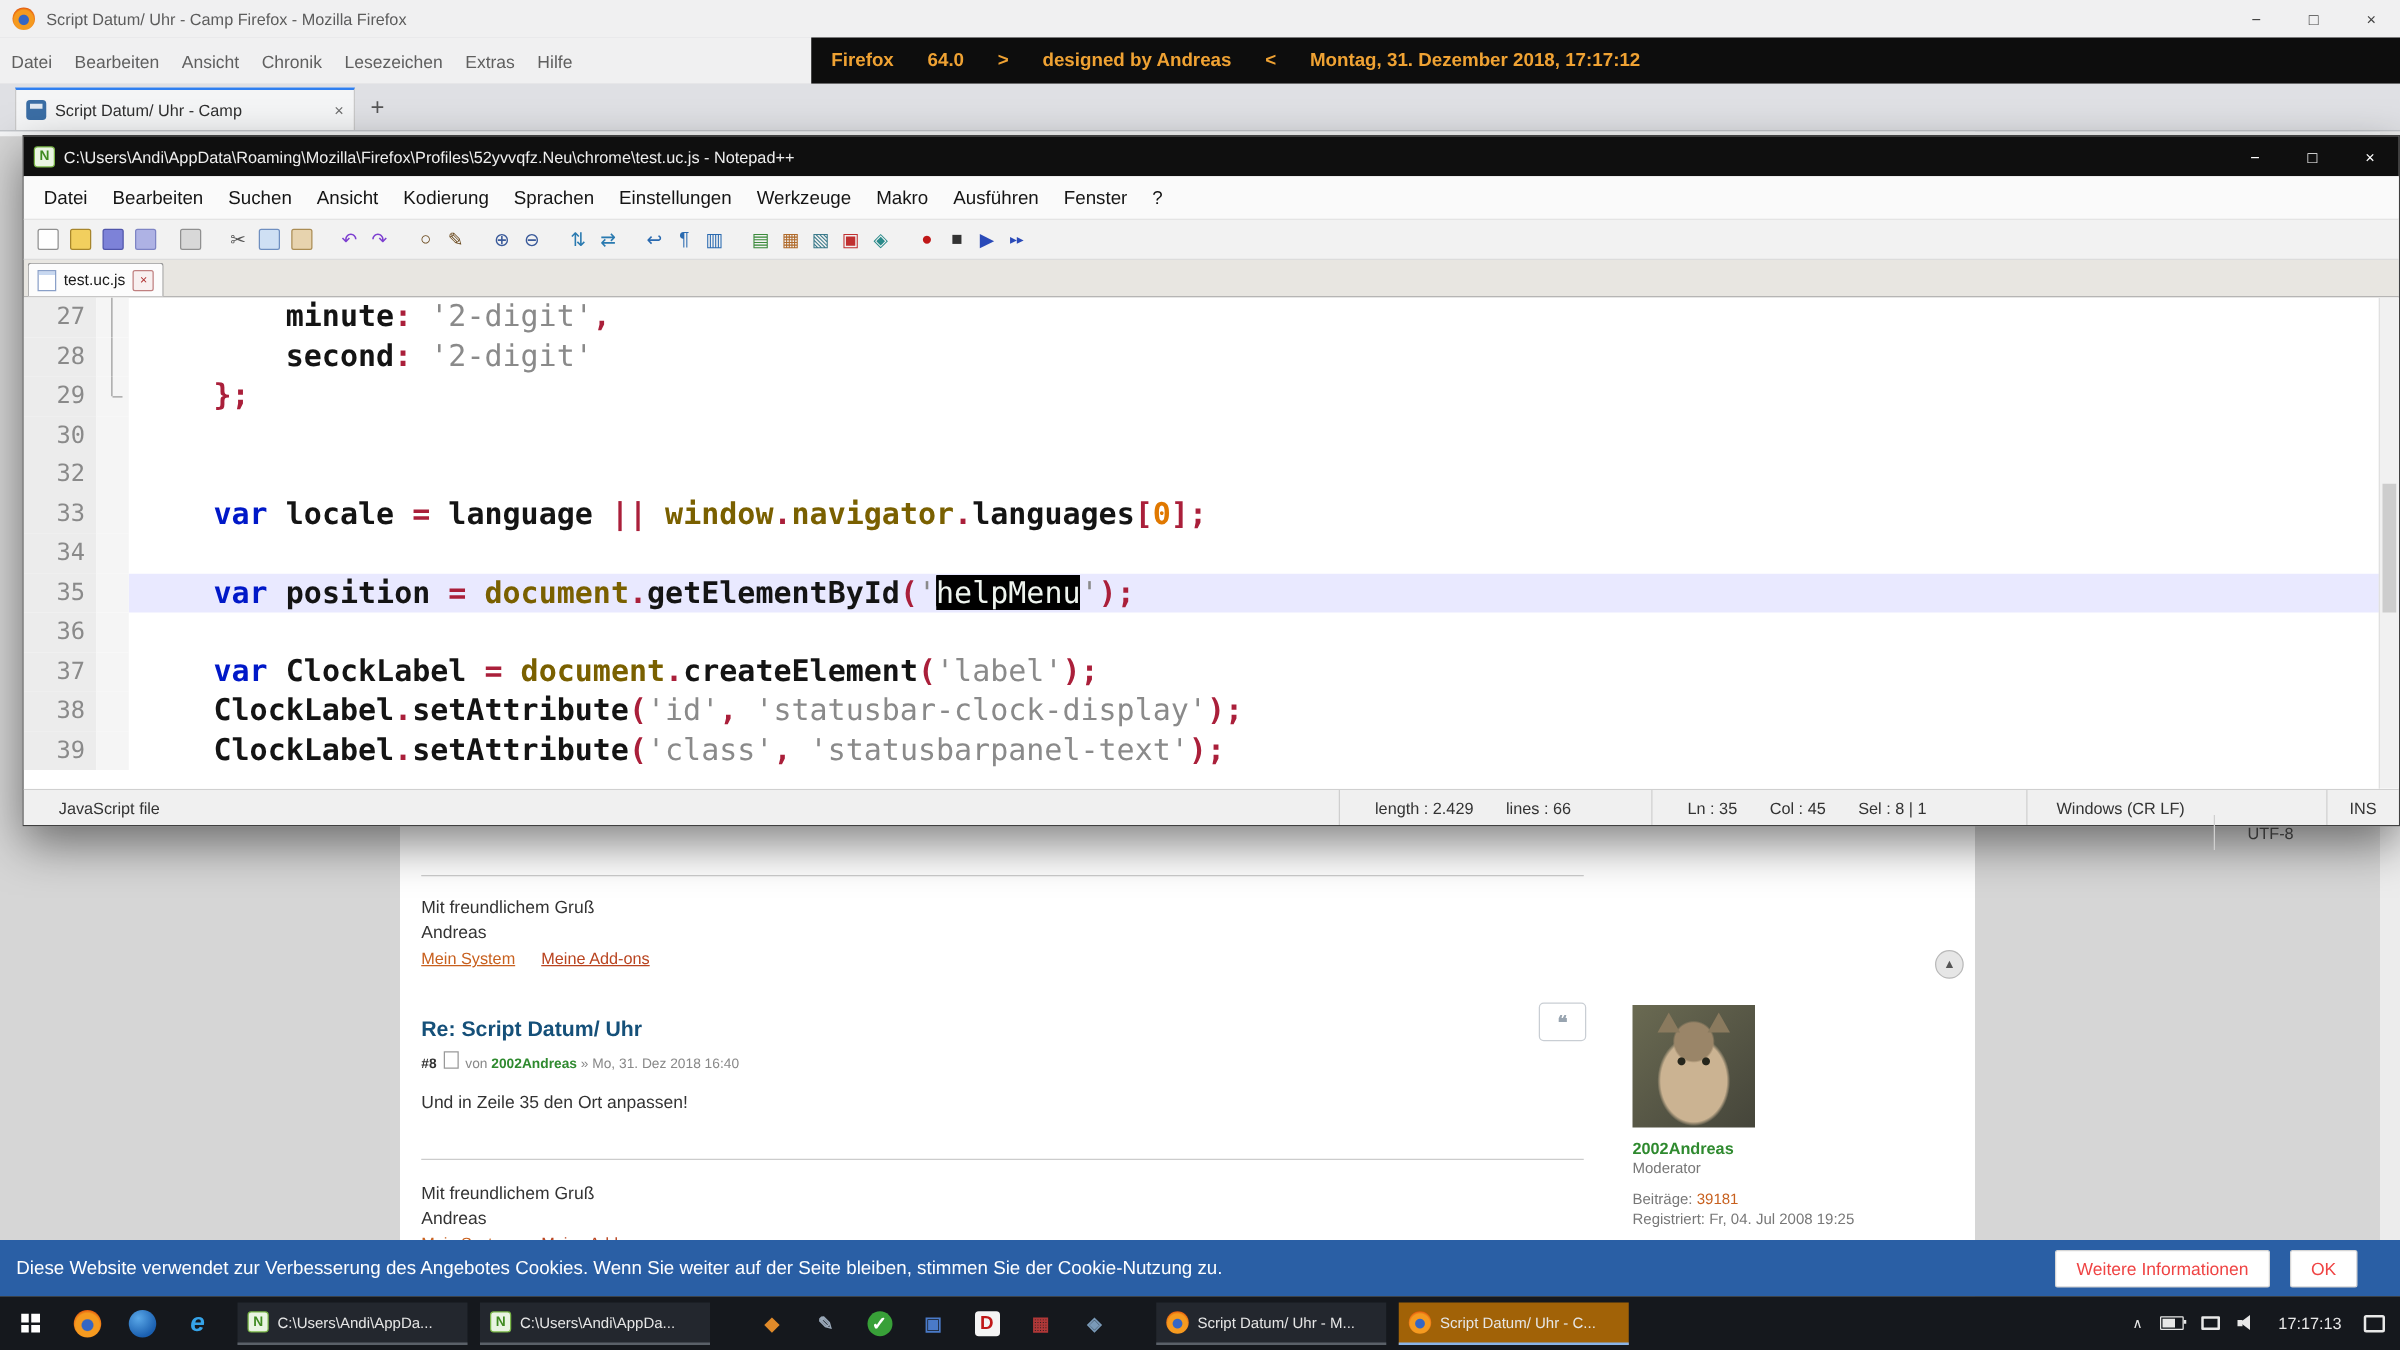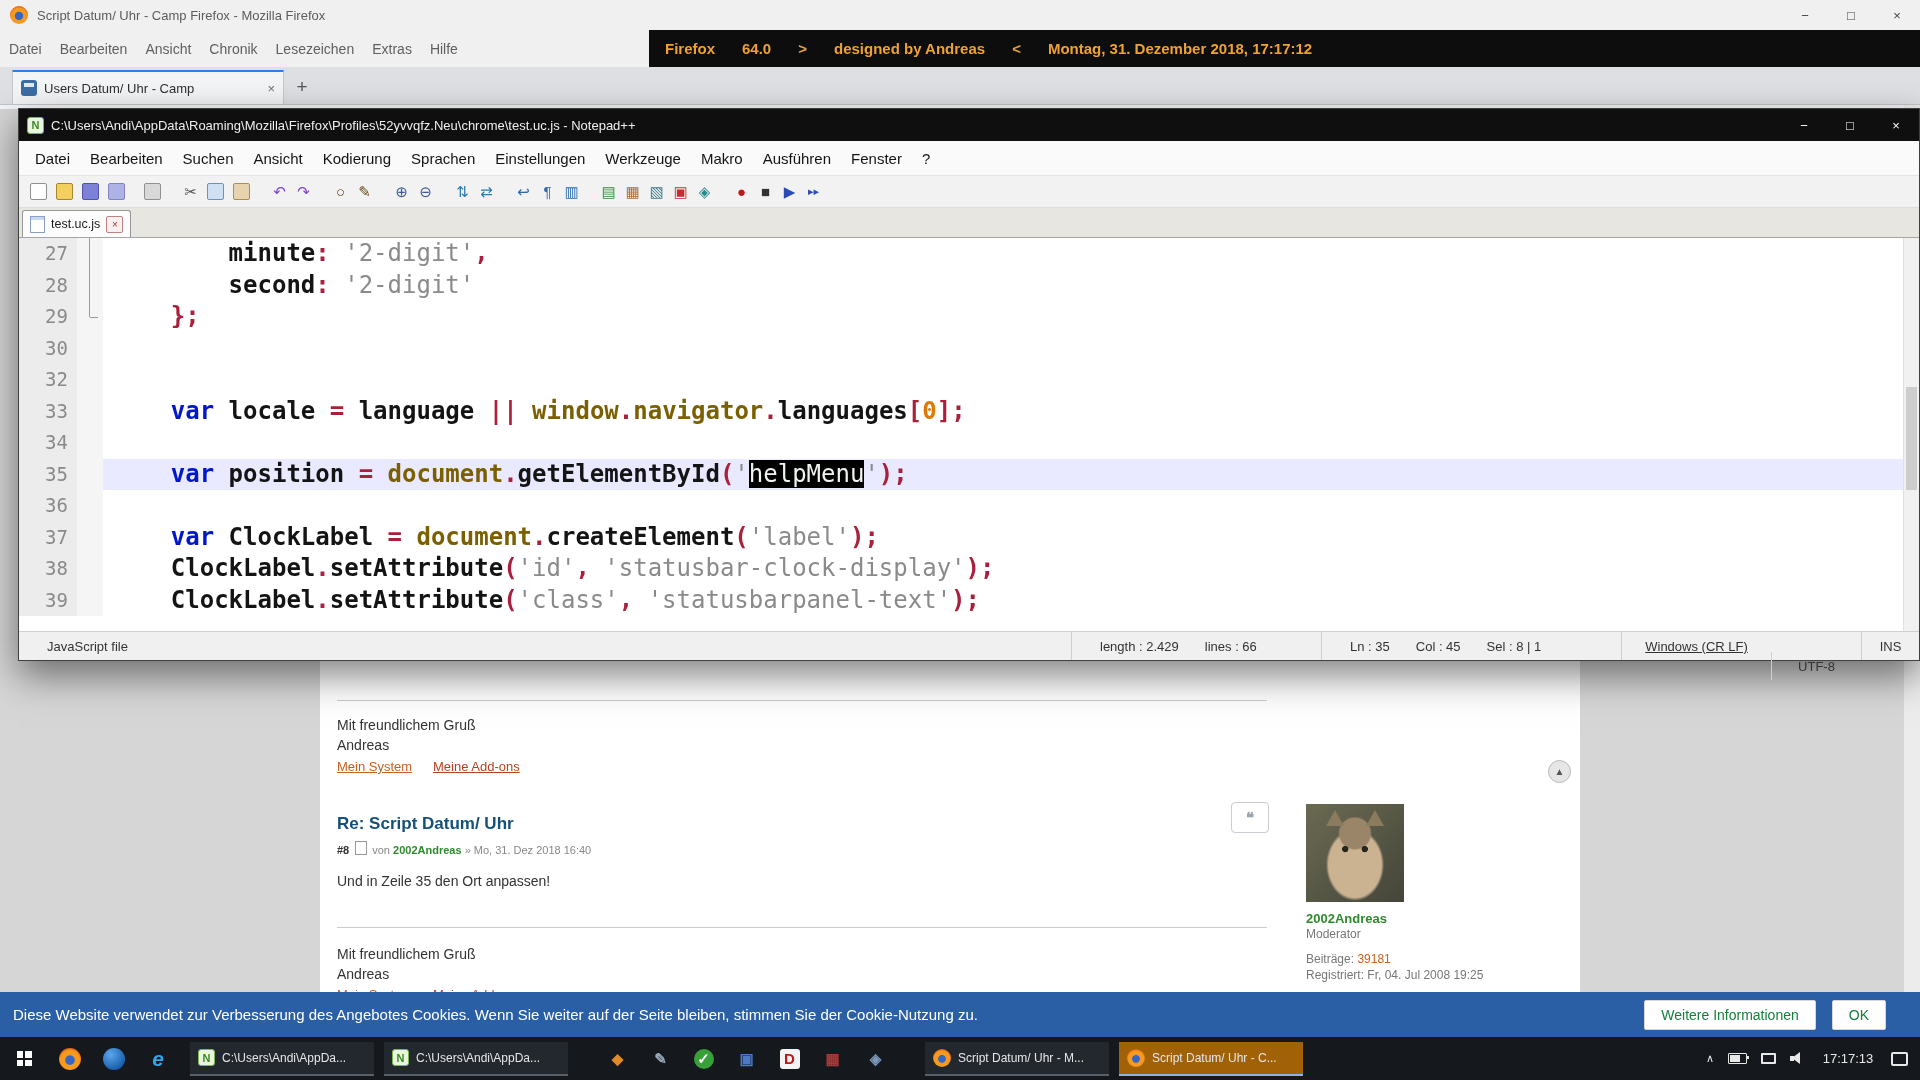--- a/index.html
+++ b/index.html
@@ -111,29 +111,29 @@
   .codetxt .sel{background:#000000;color:#eef4ee;}
   .caret{display:inline-block;width:2px;height:24px;background:#000;vertical-align:-3px;margin-right:-2px;}
   .npp-vscroll{position:absolute;right:0;top:0;bottom:0;width:15px;background:#f1f1f1;border-left:1px solid #e0e0e0;}
   .npp-vscroll .thumb{position:absolute;left:2px;right:2px;top:38%;height:26%;background:#cdcdcd;}
   .npp-statusbar{height:29px;background:#f0f0f0;border-top:1px solid #d0d0d0;display:flex;align-items:center;
                  font-size:13px;color:#333;flex:none;box-sizing:border-box;}
   .sb{border-left:1px solid #cfcfcf;height:100%;display:flex;align-items:center;padding:0 28px;
       box-sizing:border-box;white-space:nowrap;}
   .sb.first{flex:1;border-left:none;}
   .sb.len{width:250px;} .sb.pos{width:300px;}
-  .sb.eol{width:150px;justify-content:center;text-decoration:underline;} .sb.enc{width:90px;justify-content:center;margin-top:40px;}
+  .sb.eol{width:150px;justify-content:center;} .sb.enc{width:90px;justify-content:center;margin-top:40px;}
   .sb.ins{width:58px;justify-content:center;}
   .sb .gap{margin-left:26px;}
 
   
   .cookie{position:absolute;left:0;top:992px;width:100%;height:45px;background:#2a5fa5;display:flex;
           align-items:center;color:#fff;font-size:15px;z-index:40;padding-left:13px;box-sizing:border-box;}
   .cookie .btns{margin-left:auto;display:flex;gap:16px;margin-right:34px;}
-  .cookie button{height:30px;background:#fff;color:#15803d;border:1px solid #d6d6d6;border-radius:2px;
+  .cookie button{height:30px;background:#fff;color:#ef4444;border:1px solid #d6d6d6;border-radius:2px;
                  font-size:14px;font-family:inherit;padding:0 16px;}
 
   
   .taskbar{position:absolute;left:0;top:1037px;width:100%;height:43px;background:#15181d;display:flex;
            align-items:center;z-index:50;}
   .tb-start{width:48px;height:100%;display:flex;align-items:center;justify-content:center;}
   .win-logo{width:15px;height:15px;display:grid;grid-template-columns:1fr 1fr;gap:2px;}
   .win-logo i{background:#fff;}
   .tb-quick{width:44px;height:100%;display:flex;align-items:center;justify-content:center;}
   .ffball{width:22px;height:22px;border-radius:50%;
@@ -197,21 +197,21 @@
       <span>&gt;</span>
       <span>designed by Andreas</span>
       <span>&lt;</span>
       <span>Montag, 31. Dezember 2018, 17:17:12</span>
     </div>
   </div>
 
   <div class="ff-tabbar">
     <div class="ff-tab">
       <span class="tab-favicon"></span>
-      <span class="tab-title">Users Datum/ Uhr - Camp</span>
+      <span class="tab-title">Script Datum/ Uhr - Camp</span>
       <span class="tab-close">×</span>
     </div>
     <div class="ff-newtab">+</div>
   </div>
   <div class="nav-sliver"></div>
 
   <div class="page-col"></div>
   <div class="ff-vscroll">
     <div class="thumb"></div>
   </div>

